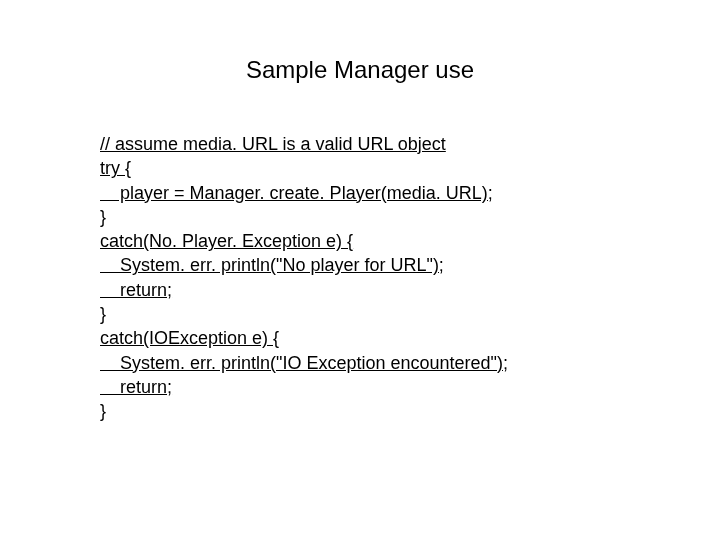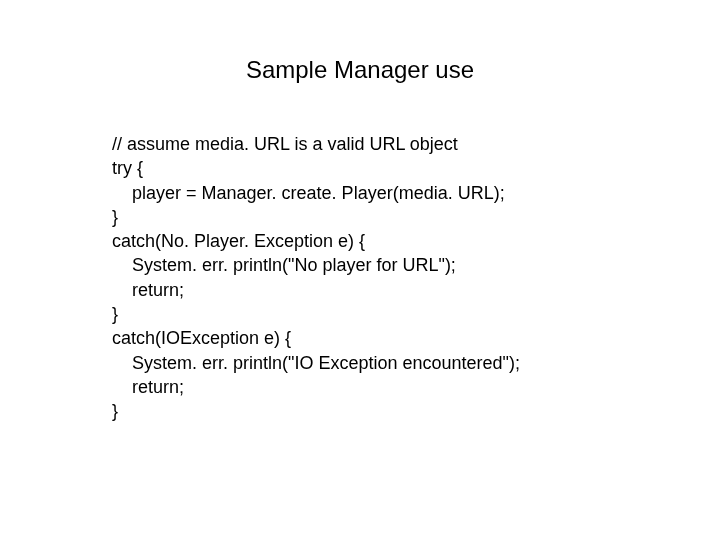--- a/index.html
+++ b/index.html
@@ -23,24 +23,25 @@
     top: 56px;
     left: 0;
     width: 100%;
     text-align: center;
     font-size: 24px;
     font-weight: normal;
   }
   .code-block {
     position: absolute;
     top: 132px;
-    left: 112px;
+    left: 100px;
     font-size: 18px;
     line-height: 1.35;
     white-space: pre;
+    text-decoration: underline;
   }
 </style>
 </head>
 <body>
 
 <div class="slide">
   <div class="title">Sample Manager use</div>
   <div class="code-block"><span>// assume media. URL is a valid URL object</span>
 <span>try {</span>
 <span>    player = Manager. create. Player(media. URL);</span>

